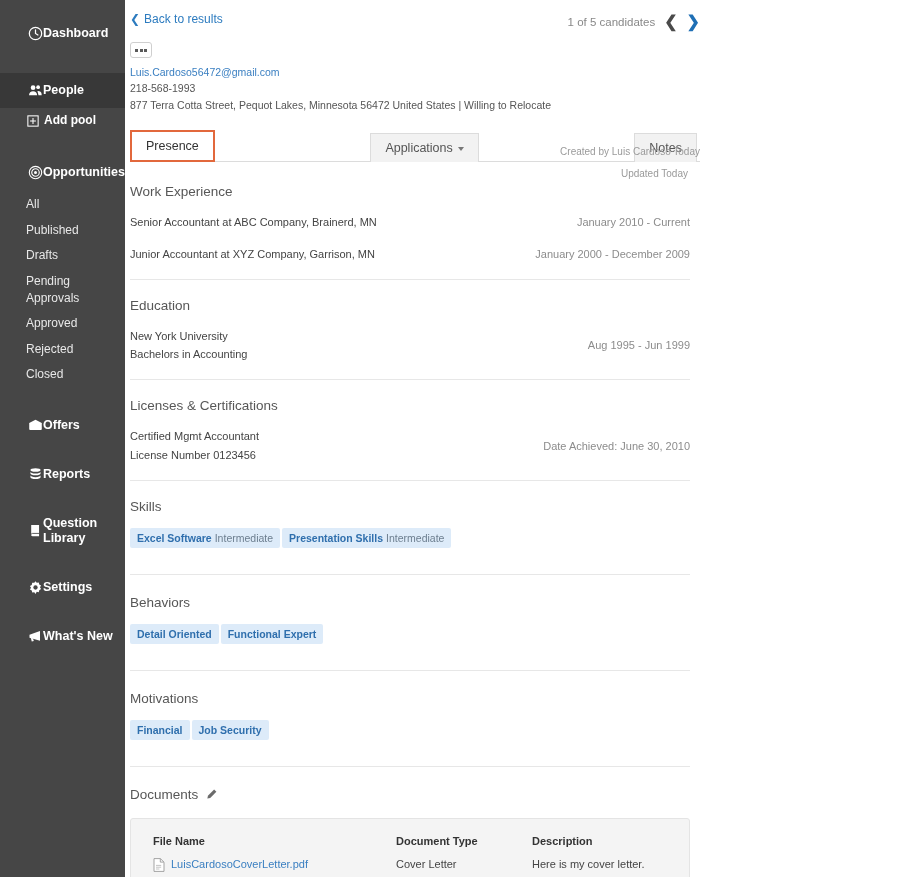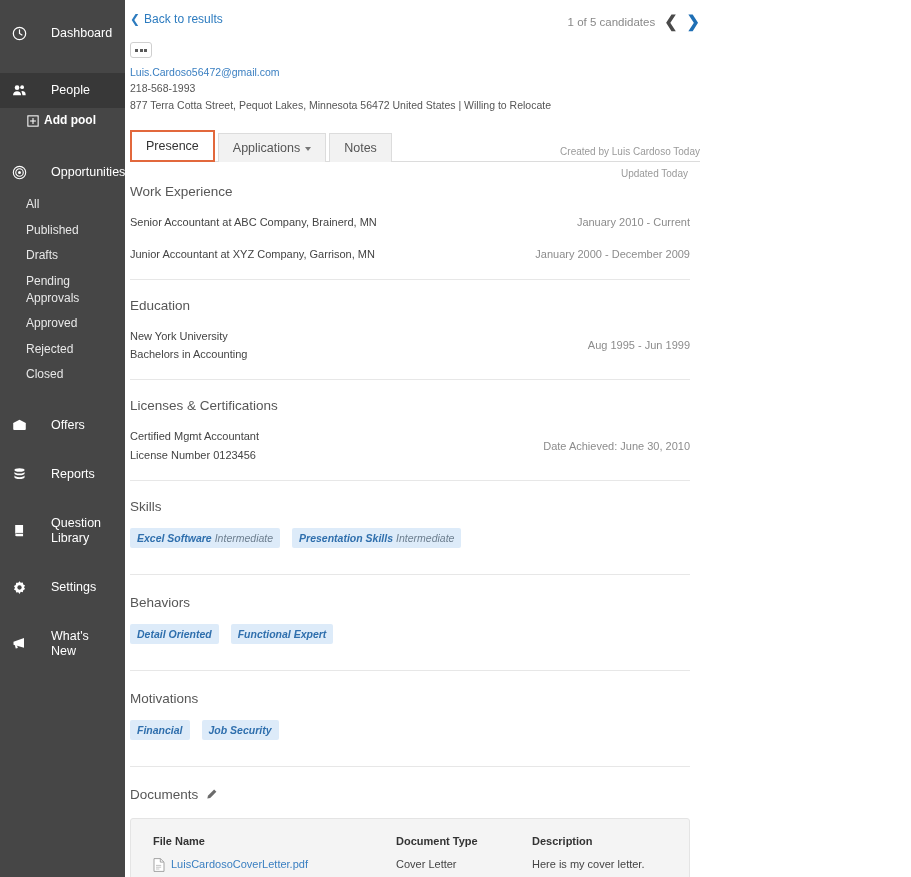--- a/index.html
+++ b/index.html
@@ -17,24 +17,24 @@
     width: 125px;
     min-width: 125px;
     background: #464646;
     color: #ffffff;
     padding-top: 16px;
     overflow: hidden;
   }
   .nav-item {
     display: flex;
     align-items: center;
-    gap: 24px;
-    padding: 10px 10px 10px 12px;
+    gap: 0;
+    padding: 10px 10px 10px 28px;
     font-size: 12.5px;
-    font-weight: normal;
+    font-weight: bold;
     color: #ffffff;
     line-height: 1.2;
     cursor: pointer;
     user-select: none;
   }
   .nav-item.active { background: #383838; }
   .nav-icon {
     width: 15px; height: 15px;
     display: inline-flex;
     align-items: center; justify-content: center;
@@ -110,20 +110,21 @@
   .contact .addr { font-size: 10.5px; color: #555555; display: block; }
 
   
   .tabs-wrap {
     margin: 16px 0 0 5px;
     width: 570px;
     display: flex;
     align-items: flex-end;
     border-bottom: 1px solid #dcdcdc;
     position: relative;
+    justify-content: space-between;
   }
   .tab {
     padding: 7px 14px 7px 14px;
     font-size: 12.5px;
     color: #555555;
     background: #f2f2f2;
     border: 1px solid #dcdcdc;
     border-bottom: none;
     margin-right: 3px;
     cursor: pointer;
@@ -162,21 +163,21 @@
   }
   .section-title .pencil { margin-left: 7px; vertical-align: -2px; cursor: pointer; }
   .row {
     display: flex; justify-content: space-between; align-items: center;
     font-size: 11px; color: #444444; margin-bottom: 14px;
   }
   .row .left { line-height: 1.65; }
   .row .right { color: #8c8c8c; font-size: 11px; white-space: nowrap; }
   .hr { border-top: 1px solid #e7e7e7; margin: 16px 0 18px 0; }
 
-  .tags { display: flex; flex-wrap: wrap; gap: 12px; font-style: italic; }
+  .tags { display: flex; flex-wrap: wrap; gap: 2px; }
   .tag {
     background: #ddebf9;
     color: #2f6fad;
     font-size: 10.5px;
     padding: 4px 7px;
     border-radius: 2px;
     cursor: pointer;
     white-space: nowrap;
   }
   .tag .tname { font-weight: bold; }

